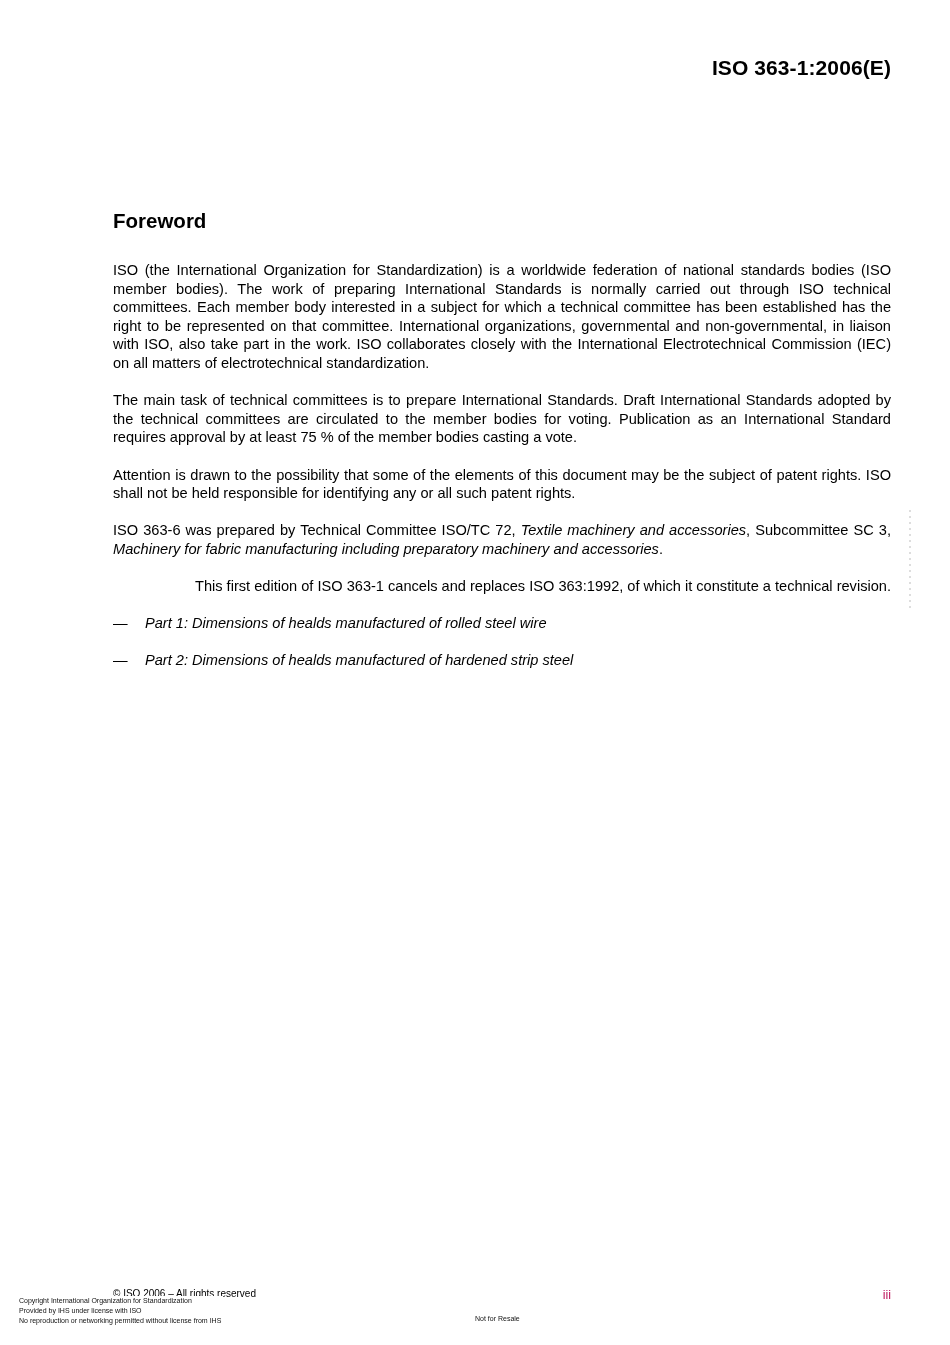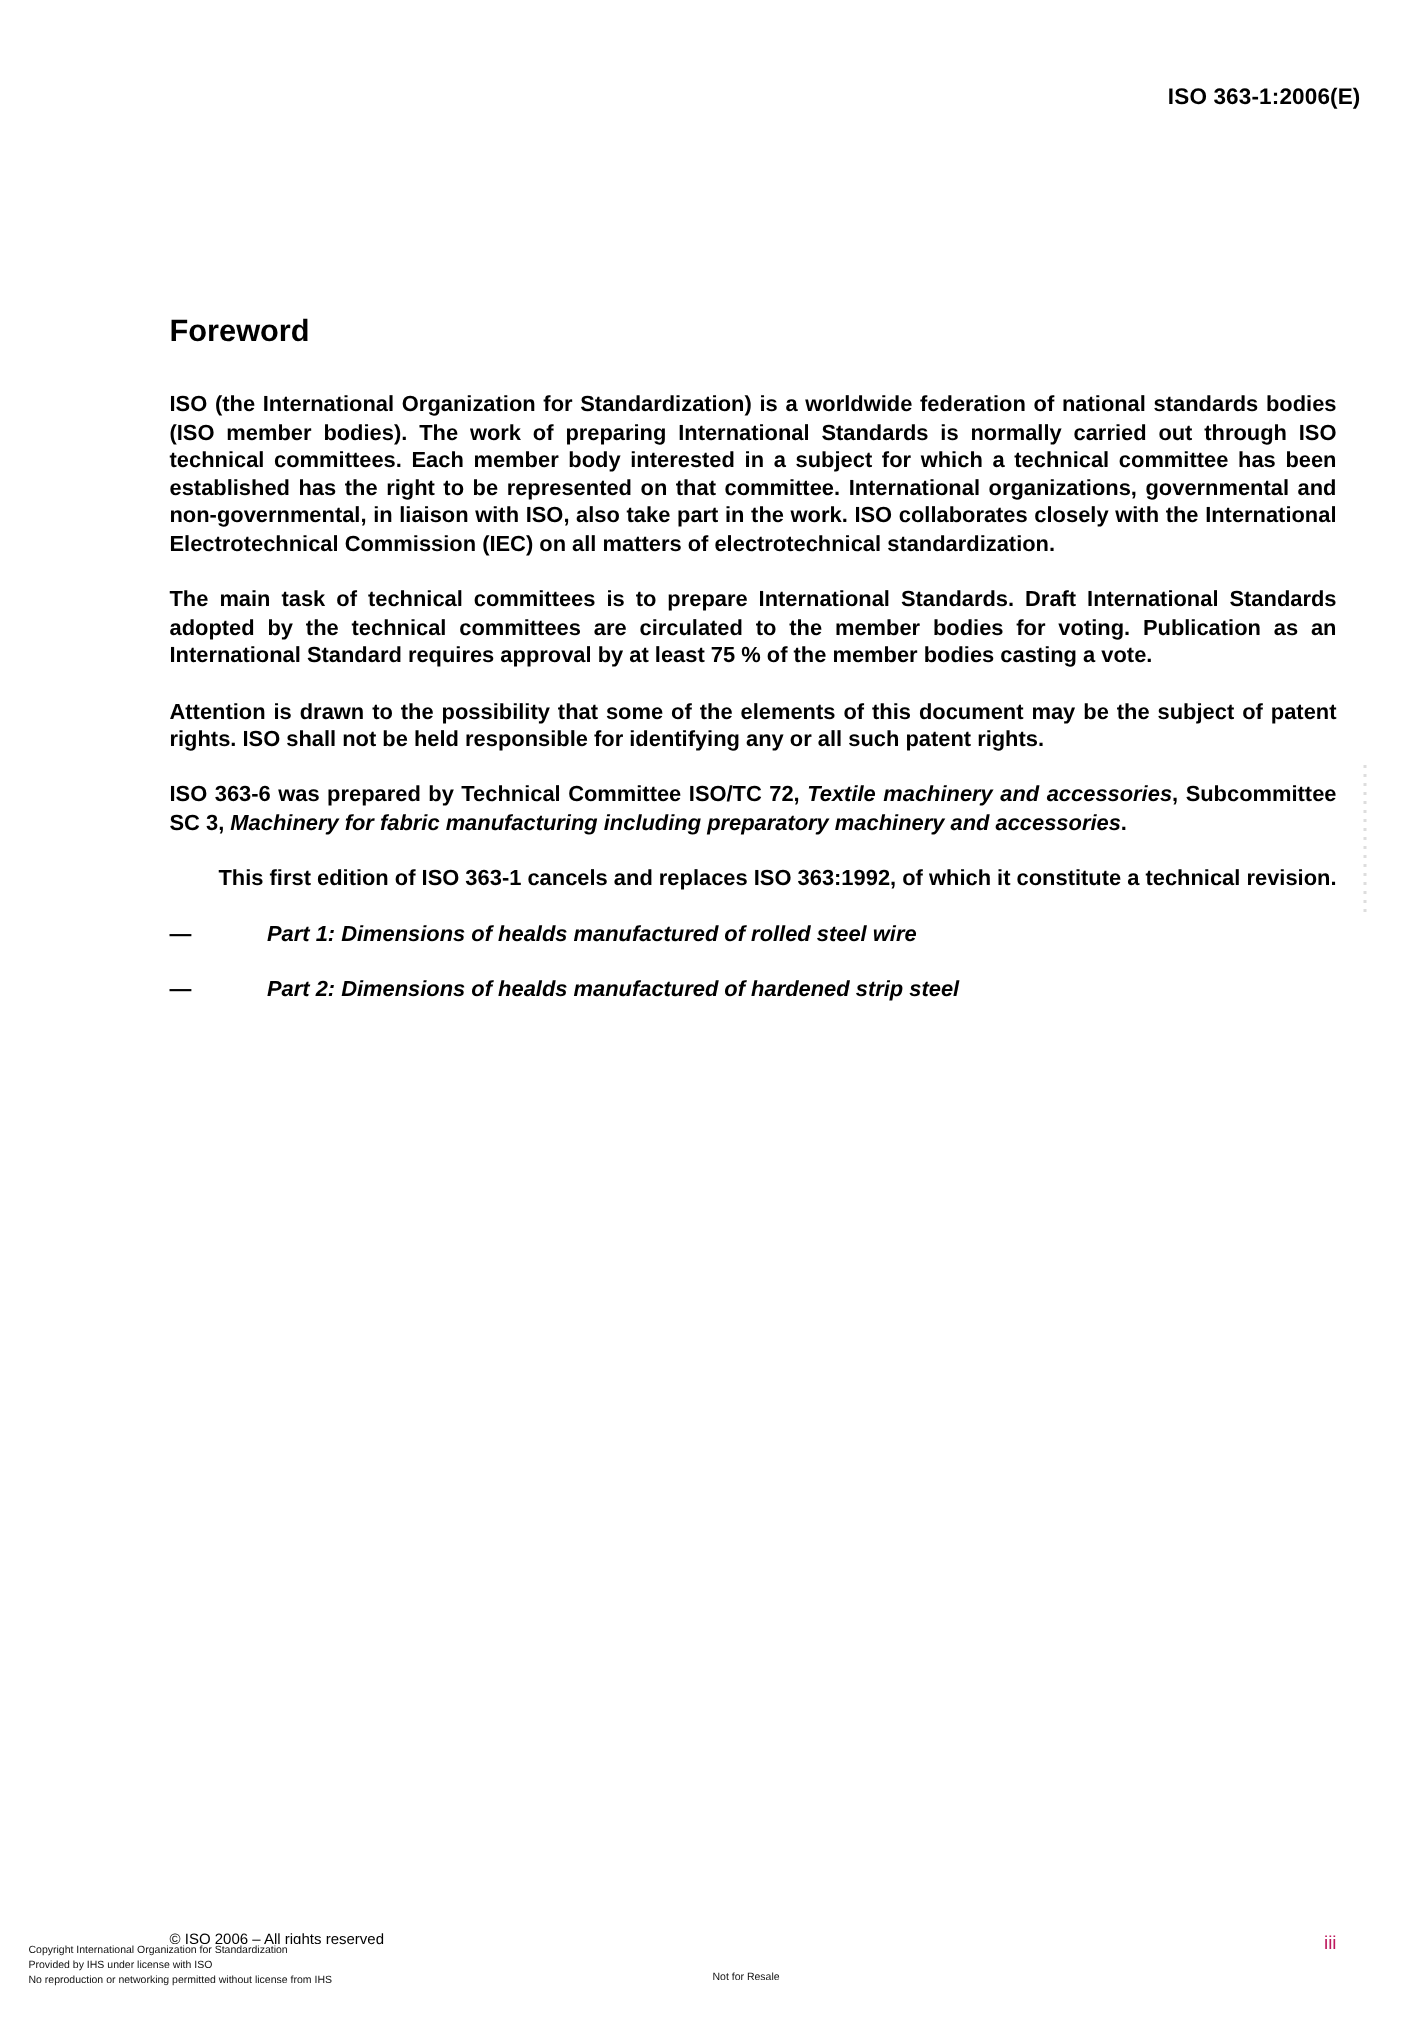--- a/index.html
+++ b/index.html
@@ -11,41 +11,40 @@
       width: 950px;
       height: 1345px;
       position: relative;
       overflow: hidden;
       font-family: "Liberation Sans", sans-serif;
       color: #000000;
     }
     .doc-code {
       position: absolute;
       top: 56px;
-      right: 43px;
-      font-size: 15px;
+      right: 59px;
+      font-size: 21px;
       font-weight: bold;
       letter-spacing: 0.1px;
     }
     .title {
       position: absolute;
       top: 209px;
       left: 113px;
       margin: 0;
       font-size: 20.5px;
       font-weight: bold;
     }
     .content {
       position: absolute;
       top: 261px;
       left: 113px;
       width: 778px;
       font-size: 14.6px;
       line-height: 18.6px;
-      font-weight: bold;
     }
     .content p {
       margin: 0 0 18.6px 0;
       text-align: justify;
     }
     .content p.last-line-left {
       text-align: right;
     }
     .content em {
       font-style: italic;
@@ -58,21 +57,20 @@
     .list li {
       display: flex;
       margin: 0 0 18.6px 0;
     }
     .list .dash {
       width: 32px;
       flex: 0 0 32px;
     }
     .list .item-text {
       font-style: italic;
-      margin-left: 33px;
     }
     .side-mark {
       position: absolute;
       left: 909px;
       top: 510px;
       width: 2px;
       height: 100px;
       background: repeating-linear-gradient(to bottom, #cfcfcf 0 2px, transparent 2px 6px);
       opacity: 0.7;
     }

